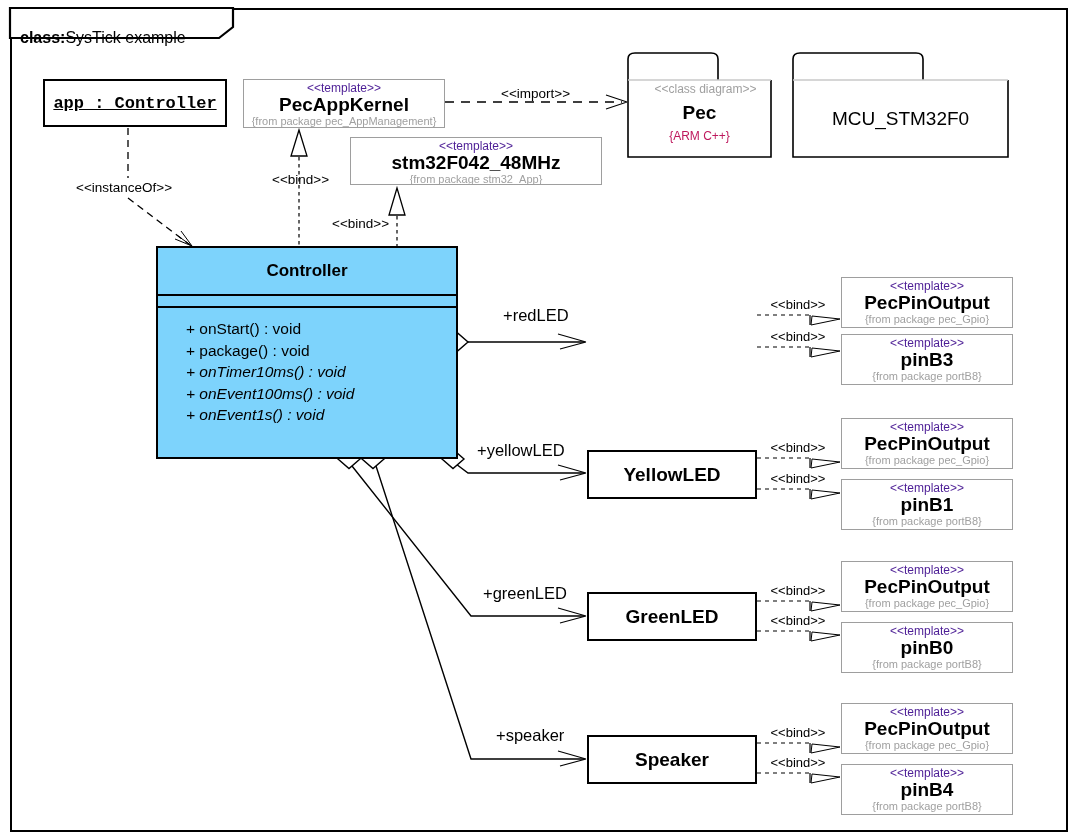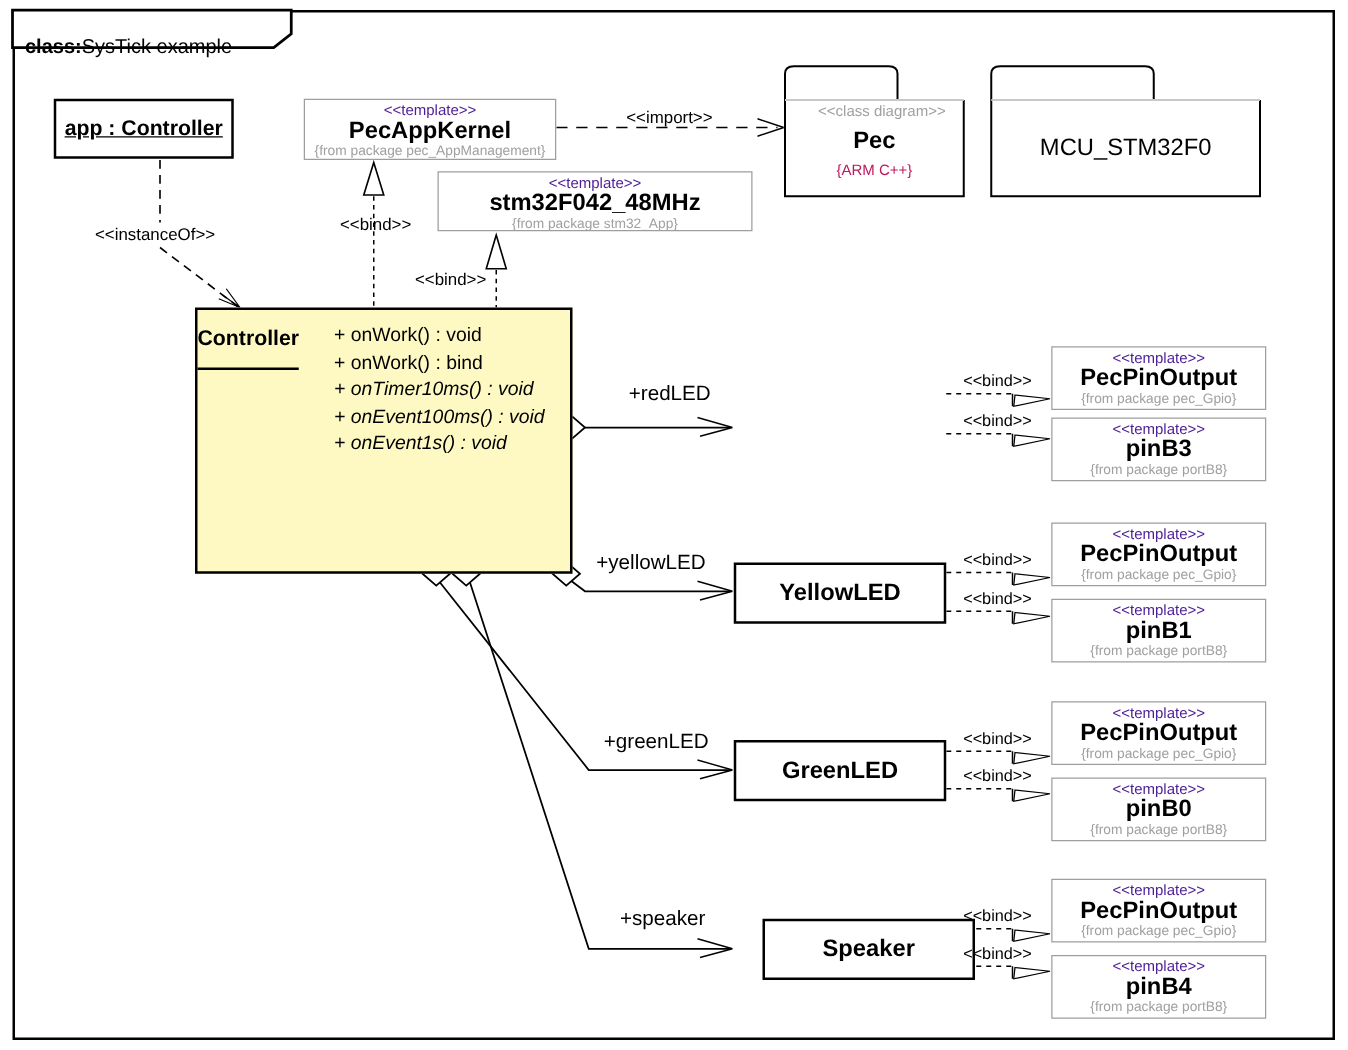--- a/index.html
+++ b/index.html
@@ -17,21 +17,21 @@
   .inst-label{font-size:17px;font-weight:bold;text-decoration:underline;}
   .comp-label{font-size:19px;font-weight:bold;}
 
   
   .tbox{background:#fff;border:1px solid #9e9e9e;text-align:center;padding-top:2px;}
   .tbox .st{font-size:12px;line-height:13px;color:#4c1d95;}
   .tbox .nm{font-size:19px;line-height:20px;font-weight:bold;color:#000000;}
   .tbox .fr{font-size:11px;line-height:13px;color:#a0a0a0;}
 
   
-  .uml-class{background:#fef9c3;border:2px solid #000;display:flex;}
+  .uml-class{background:#7dd3fc;border:2px solid #000;display:flex;flex-direction:column;}
   .c-title{height:46px;border-bottom:2px solid #000;display:flex;align-items:center;justify-content:center;font-size:17px;font-weight:bold;}
   .c-attrs{height:10px;border-bottom:2px solid #000;}
   .c-ops{flex:1;padding:10px 0 0 28px;font-size:15.5px;line-height:21.6px;white-space:nowrap;}
   .it{font-style:italic;}
 
   
   .folder-text{text-align:center;}
   .folder-text .st{font-size:12px;line-height:15px;color:#a0a0a0;padding-left:12px;}
   .folder-text .nm{font-size:19px;line-height:32px;font-weight:bold;}
   .folder-text .tag{font-size:12px;line-height:15px;color:#be185d;}
@@ -143,21 +143,21 @@
       <path d="M757,773 L810,773" stroke-dasharray="4,4"></path>
         <path d="M810,773 L810,783"></path>
       <polygon points="812,774 840,777 811,783" fill="#fff" stroke-width="1"></polygon>
     </g>
   </svg>
 
   <div class="abs frame-title">
     <span class="b">class:</span><span>SysTick example</span>
   </div>
 
-  <div class="abs node" style="left:43px;top:79px;width:144px;height:48px;">
+  <div class="abs node" style="left:43px;top:79px;width:184px;height:48px;font-family:Liberation Mono, monospace;">
     <span class="inst-label">app : Controller</span>
   </div>
 
   <div class="abs tbox" style="left:243px;top:79px;width:202px;height:49px;">
     <div class="st">&lt;&lt;template&gt;&gt;</div>
     <div class="nm">PecAppKernel</div>
     <div class="fr">{from package pec_AppManagement}</div>
   </div>
 
   <div class="abs tbox" style="left:350px;top:137px;width:252px;height:48px;">
@@ -173,22 +173,22 @@
   </div>
 
   <div class="abs" style="left:793px;top:80px;width:215px;height:77px;display:flex;align-items:center;justify-content:center;">
     <span class="pkg-name-plain">MCU_STM32F0</span>
   </div>
 
   <div class="abs uml-class" style="left:156px;top:246px;width:302px;height:213px;">
     <div class="c-title">Controller</div>
     <div class="c-attrs"></div>
     <div class="c-ops">
-      <div>+ onWork() : void</div>
-      <div>+ onWork() : bind</div>
+      <div>+ onStart() : void</div>
+      <div>+ package() : void</div>
       <div class="it">+ onTimer10ms() : void</div>
       <div class="it">+ onEvent100ms() : void</div>
       <div class="it">+ onEvent1s() : void</div>
     </div>
   </div>
 
   <div class="abs lbl" style="left:76px;top:180px;">&lt;&lt;instanceOf&gt;&gt;</div>
   <div class="abs lbl" style="left:272px;top:172px;">&lt;&lt;bind&gt;&gt;</div>
   <div class="abs lbl" style="left:332px;top:216px;">&lt;&lt;bind&gt;&gt;</div>
   <div class="abs lbl" style="left:501px;top:86px;">&lt;&lt;import&gt;&gt;</div>
@@ -234,21 +234,21 @@
     <div class="st">&lt;&lt;template&gt;&gt;</div>
     <div class="nm">PecPinOutput</div>
     <div class="fr">{from package pec_Gpio}</div>
   </div>
   <div class="abs tbox" style="left:841px;top:622px;width:172px;height:51px;">
     <div class="st">&lt;&lt;template&gt;&gt;</div>
     <div class="nm">pinB0</div>
     <div class="fr">{from package portB8}</div>
   </div>
 
-  <div class="abs node" style="left:610px;top:735px;width:170px;height:49px;">
+  <div class="abs node" style="left:587px;top:735px;width:170px;height:49px;">
     <span class="comp-label">Speaker</span>
   </div>
   <div class="abs role-lbl" style="left:496px;top:726px;">+speaker</div>
   <div class="abs bind-lbl" style="left:760px;top:725px;">&lt;&lt;bind&gt;&gt;</div>
   <div class="abs bind-lbl" style="left:760px;top:755px;">&lt;&lt;bind&gt;&gt;</div>
   <div class="abs tbox" style="left:841px;top:703px;width:172px;height:51px;">
     <div class="st">&lt;&lt;template&gt;&gt;</div>
     <div class="nm">PecPinOutput</div>
     <div class="fr">{from package pec_Gpio}</div>
   </div>

